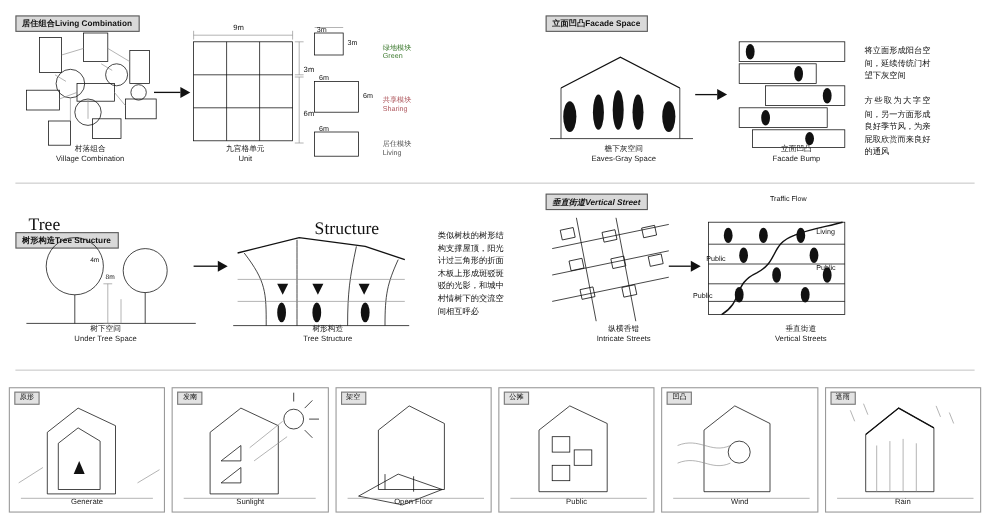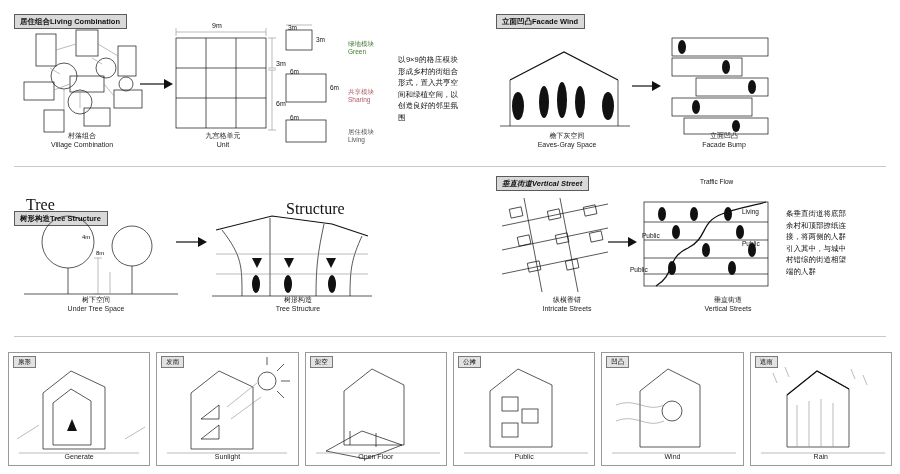--- a/index.html
+++ b/index.html
@@ -117,23 +117,22 @@
   </div>
   <div style="position:absolute;left:348px;top:88px;font-size:6.5px;line-height:8px;color:#b05a60;">
     <span>共享模块</span><br>
     <span>Sharing</span>
   </div>
   <div style="position:absolute;left:348px;top:128px;font-size:6.5px;line-height:8px;color:#555;">
     <span>居住模块</span><br>
     <span>Living</span>
   </div>
 
-  <div class="txtblock" style="left:398px;top:54px;width:60px;">以9×9的格庄模块形成乡村的街组合形式，置入共亨空间和绿植空间，以创造良好的邻里氛围</div>
-
-  <div class="tab" style="left:496px;top:14px;">立面凹凸Facade Wind</div>
+
+  <div class="tab" style="left:496px;top:14px;">立面凹凸Facade Space</div>
 
   <svg style="position:absolute;left:500px;top:40px;" width="130" height="96">
     <path d="M10 40 L64 12 L118 40" class="thick"></path>
     <line x1="10" y1="40" x2="10" y2="86" class="thin"></line>
     <line x1="118" y1="40" x2="118" y2="86" class="thin"></line>
     <line x1="0" y1="86" x2="130" y2="86" class="thin"></line>
     <ellipse cx="44" cy="62" rx="5" ry="16" class="fillblk"></ellipse>
     <ellipse cx="62" cy="60" rx="5" ry="18" class="fillblk"></ellipse>
     <ellipse cx="80" cy="62" rx="5" ry="16" class="fillblk"></ellipse>
     <ellipse cx="18" cy="66" rx="6" ry="14" class="fillblk"></ellipse>
@@ -159,20 +158,23 @@
     <ellipse cx="60" cy="33" rx="4" ry="7" class="fillblk"></ellipse>
     <ellipse cx="86" cy="53" rx="4" ry="7" class="fillblk"></ellipse>
     <ellipse cx="30" cy="73" rx="4" ry="7" class="fillblk"></ellipse>
     <ellipse cx="70" cy="92" rx="4" ry="6" class="fillblk"></ellipse>
   </svg>
   <div class="caption" style="left:676px;top:132px;width:96px;">
     <span class="cn">立面凹凸</span>
     <span class="en">Facade Bump</span>
   </div>
 
+  <div class="txtblock" style="left:786px;top:40px;width:60px;white-space:pre-line;">将立面形成阳台空间，延续传统门村望下灰空间
+
+方些取为大字空间，另一方面形成良好季节风，为亲屁取欣赏而来良好的通风</div>
 
   <div class="sep" style="top:166px;"></div>
 
   <div class="tab" style="left:14px;top:176px;margin-top:35px;">树形构造Tree Structure</div>
 
   <div style="position:absolute;left:26px;top:196px;font-size:16px;font-family:'Liberation Serif',serif;">Tree</div>
 
   <svg style="position:absolute;left:20px;top:206px;" width="160" height="100">
     <circle cx="48" cy="36" r="26" class="thin"></circle>
     <line x1="48" y1="62" x2="48" y2="88" class="thin"></line>
@@ -213,20 +215,21 @@
     <path d="M114 62 l5 10 l5 -10 z" class="fillblk"></path>
     <ellipse cx="44" cy="88" rx="4" ry="9" class="fillblk"></ellipse>
     <ellipse cx="76" cy="88" rx="4" ry="9" class="fillblk"></ellipse>
     <ellipse cx="120" cy="88" rx="4" ry="9" class="fillblk"></ellipse>
   </svg>
   <div class="caption" style="left:246px;top:296px;width:104px;">
     <span class="cn">树形构造</span>
     <span class="en">Tree Structure</span>
   </div>
 
+  <div class="txtblock" style="left:398px;top:208px;width:60px;">类似树枝的树形结构支撑屋顶，阳光计过三角形的折面木板上形成斑驳斑驳的光影，和城中村情树下的交流空间相互呼必</div>
 
   <div class="tab" style="left:496px;top:176px;font-style:italic;">垂直街道Vertical Street</div>
 
   <svg style="position:absolute;left:498px;top:196px;" width="118" height="104">
     <path d="M4 30 L110 8" class="thin"></path>
     <path d="M4 54 L110 32" class="thin"></path>
     <path d="M4 78 L110 56" class="thin"></path>
     <path d="M26 2 L44 96" class="thin"></path>
     <path d="M62 2 L80 96" class="thin"></path>
     <g class="thin">
@@ -271,21 +274,20 @@
   <div style="position:absolute;left:742px;top:208px;font-size:6.5px;color:#111;">Living</div>
   <div style="position:absolute;left:642px;top:232px;font-size:6.5px;color:#111;">Public</div>
   <div style="position:absolute;left:742px;top:240px;font-size:6.5px;color:#111;">Public</div>
   <div style="position:absolute;left:630px;top:266px;font-size:6.5px;color:#111;">Public</div>
 
   <div class="caption" style="left:676px;top:296px;width:104px;">
     <span class="cn">垂直街道</span>
     <span class="en">Vertical Streets</span>
   </div>
 
-  <div class="txtblock" style="left:786px;top:208px;width:60px;">条垂直街道将底部余村和顶部撩纸连接，将两侧的人群引入其中，与城中村错综的街道相望端的人群</div>
 
   <div class="sep" style="top:336px;"></div>
 
   <div class="strip">
 
     <div class="cell">
       <svg width="146" height="112">
         <path d="M34 96 L34 40 L62 18 L96 34 L96 96 Z" fill="#f2f2f2" class="thin"></path>
         <path d="M44 92 L44 50 L62 36 L82 48 L82 92 Z" fill="#b9d98f" class="thin"></path>
         <path d="M58 78 l5 -12 l5 12 z" class="fillblk"></path>

